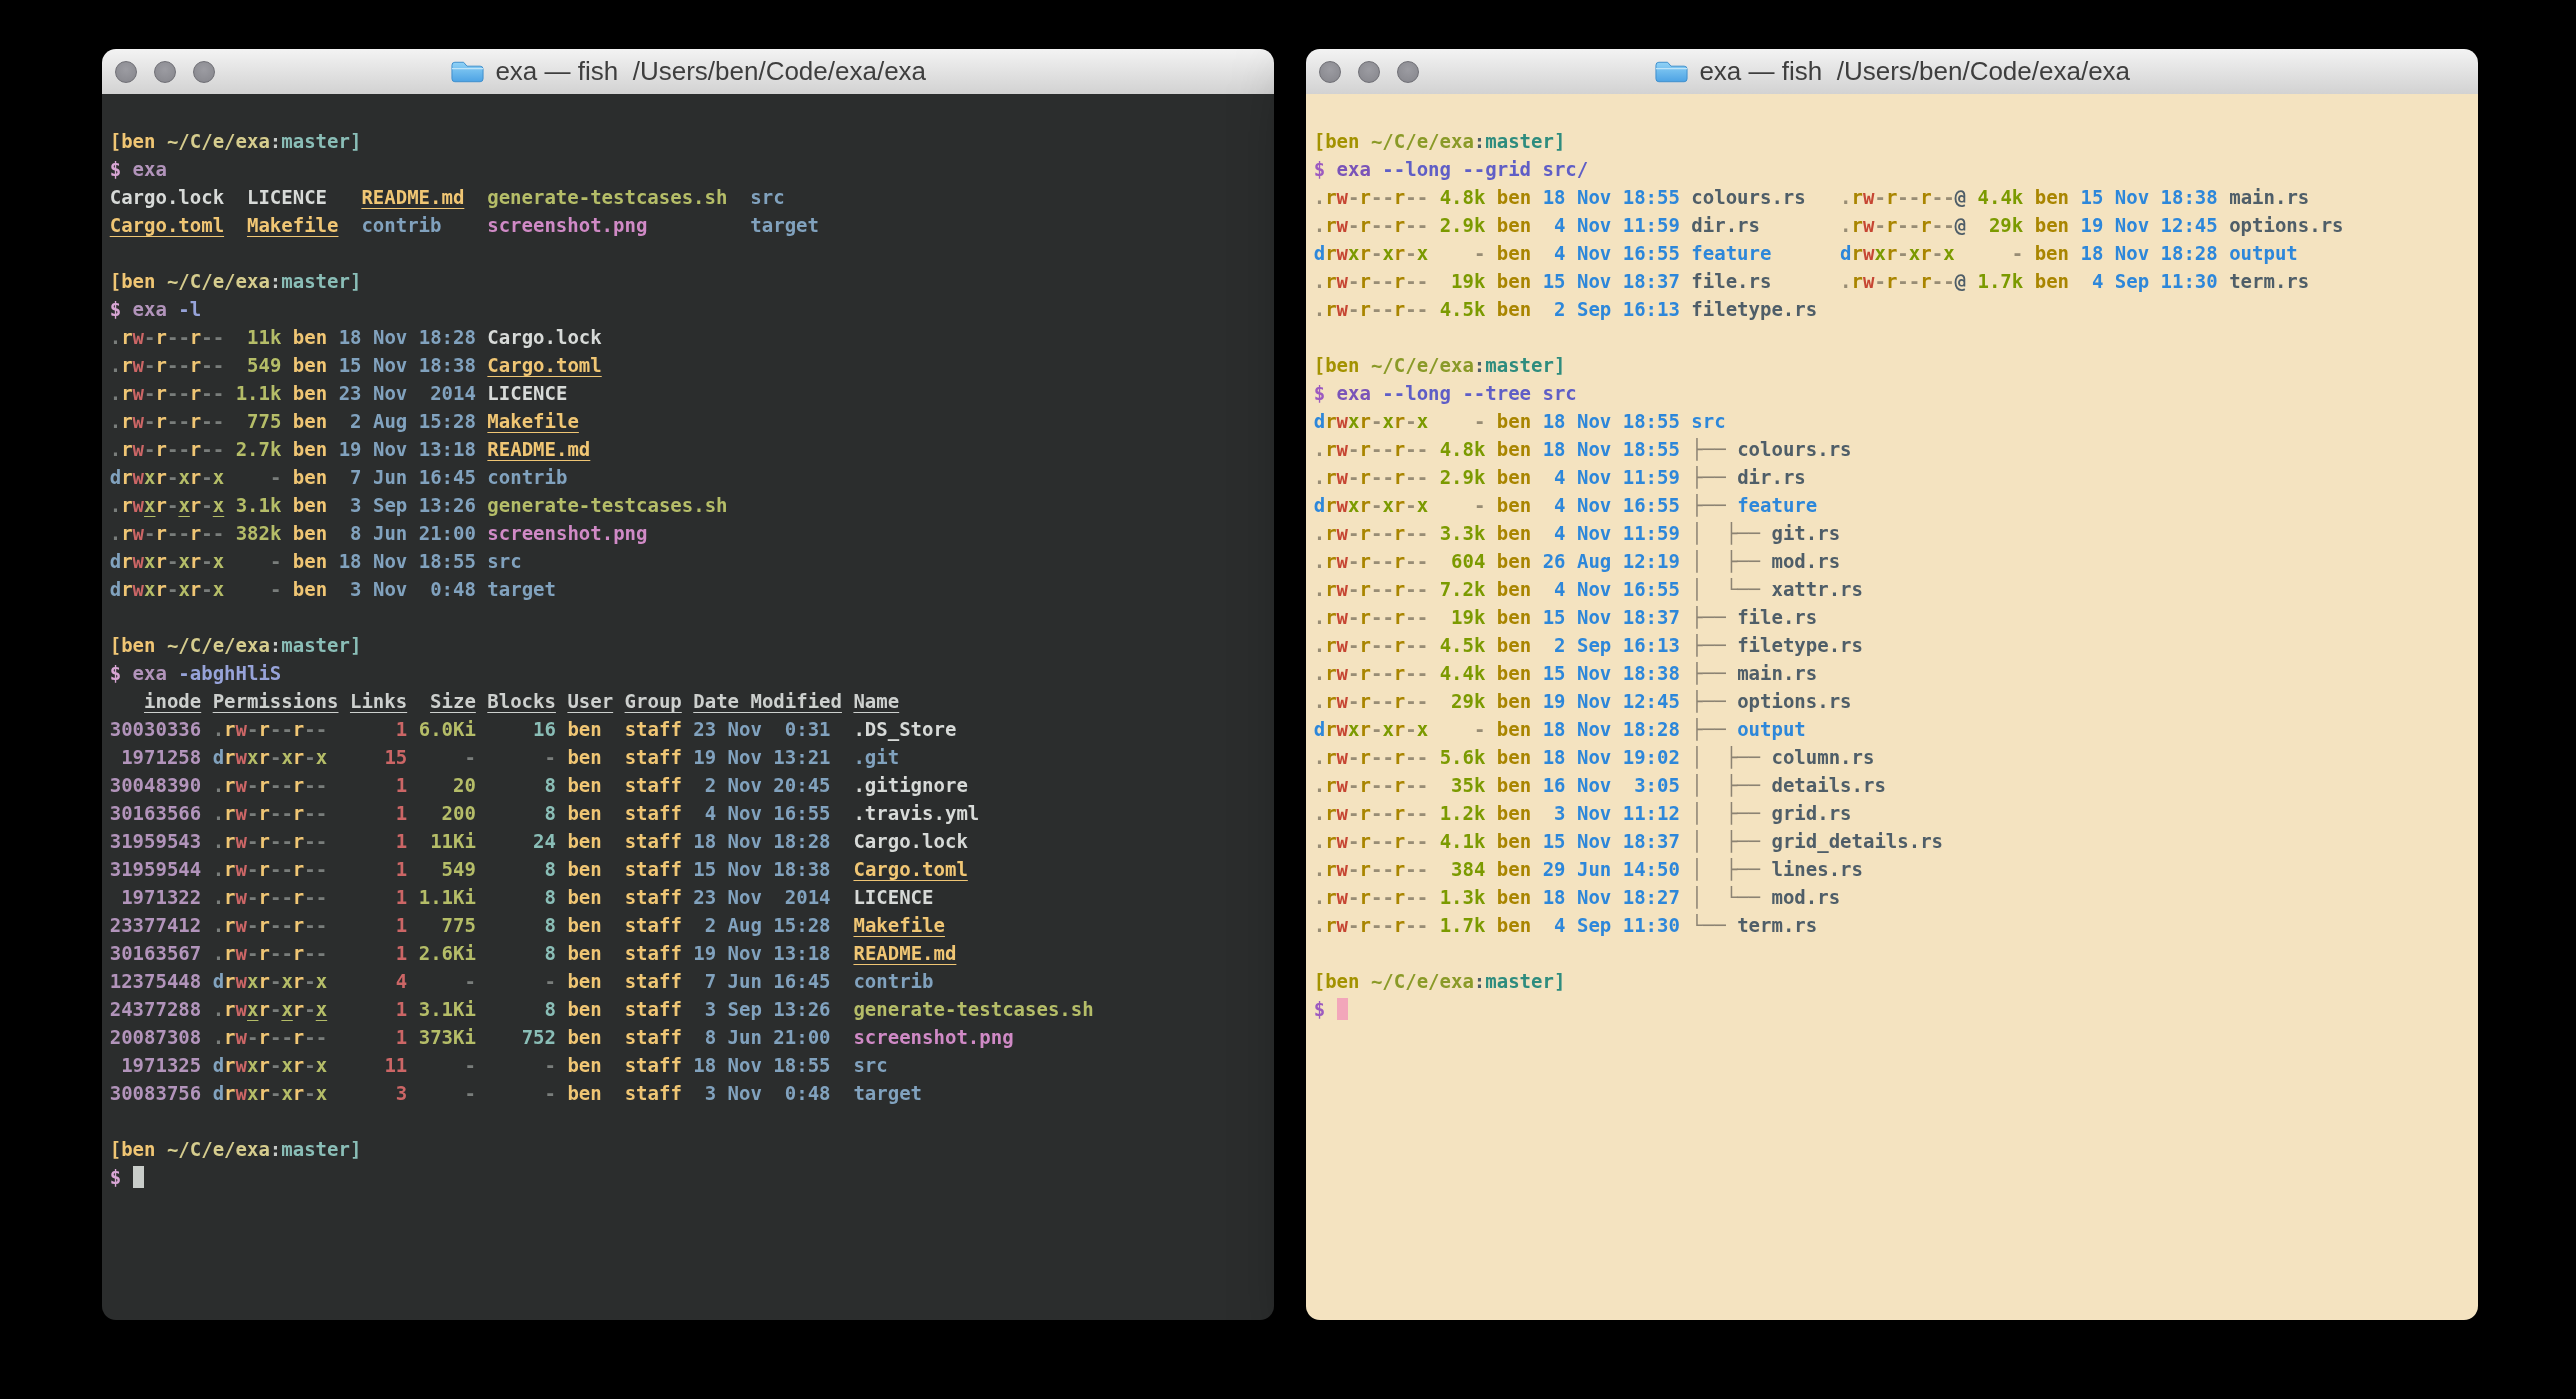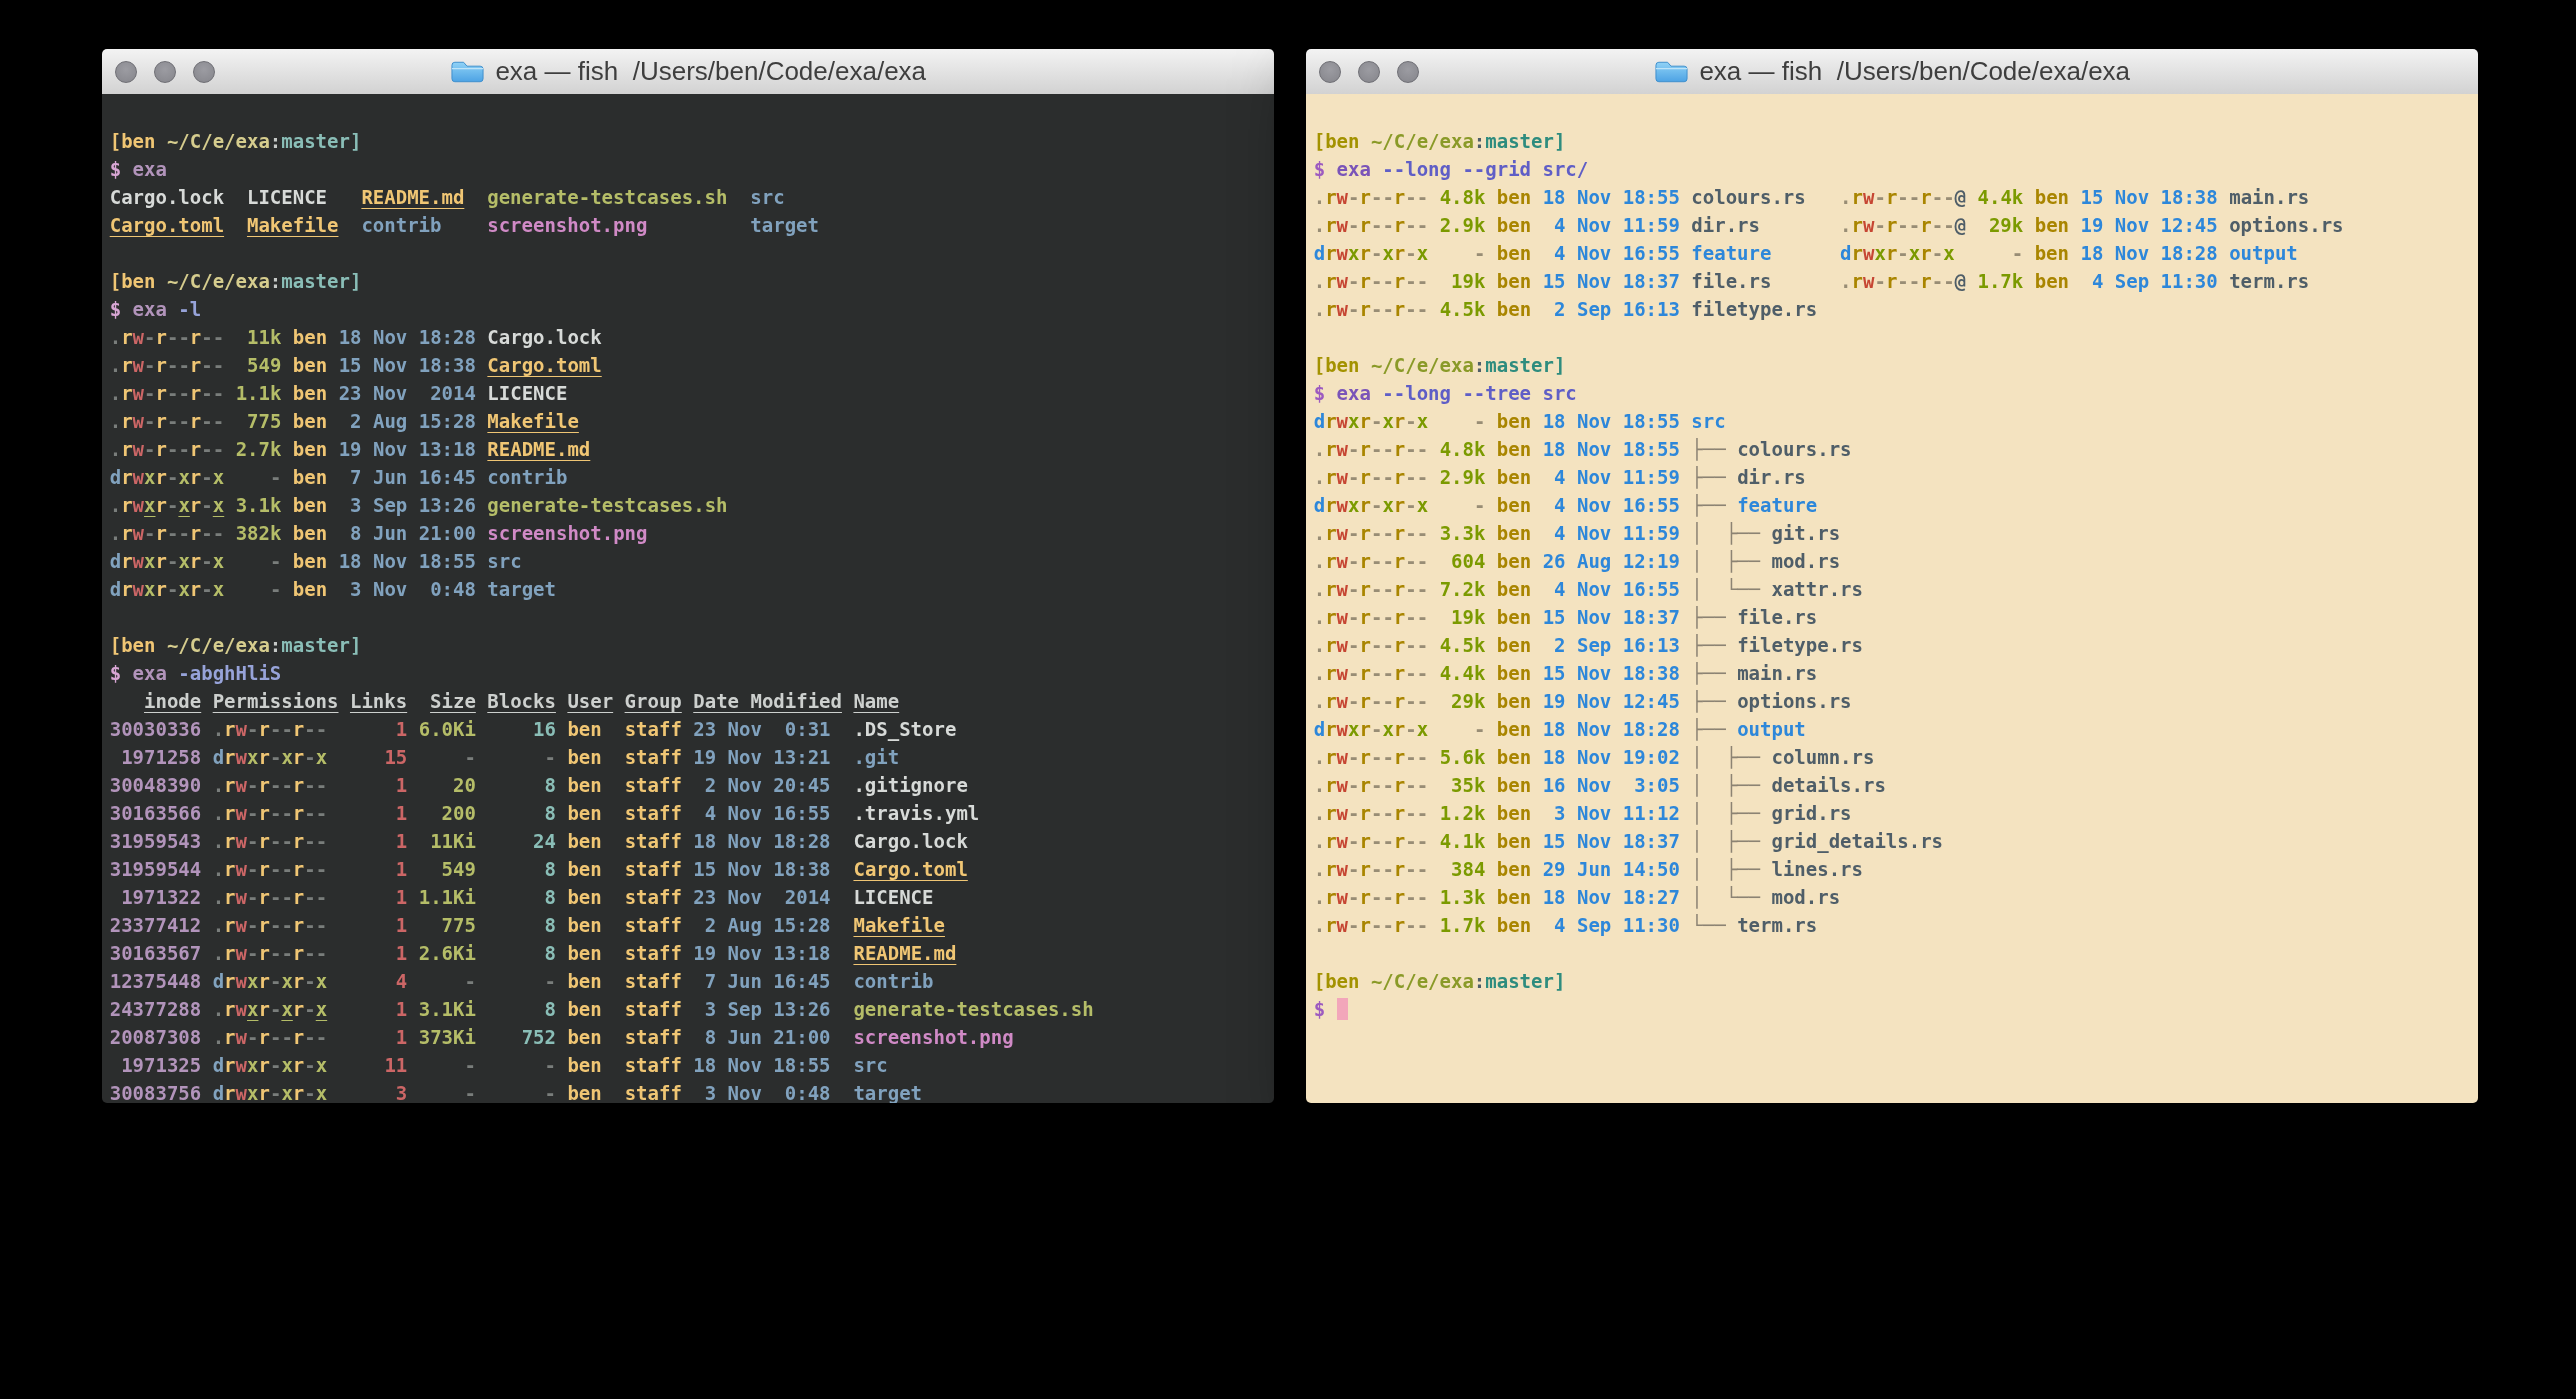--- a/index.html
+++ b/index.html
@@ -1,18 +1,18 @@
 <!DOCTYPE html>
 <html><head>
 <meta charset="utf-8">
 <style>
   html,body{margin:0;padding:0}
   body{width:2576px;height:1400px;background:#000;overflow:hidden;position:relative;
        font-family:"Liberation Sans",sans-serif}
-  .window{position:absolute;top:49px;width:1172px;height:1054px;border-radius:5px;
+  .window{position:absolute;top:49px;width:1172px;height:1271px;border-radius:14px;
           overflow:hidden;box-shadow:0 29px 67px rgba(0,0,0,.65),0 0 2.9px rgba(0,0,0,.5)}
   #win-left{left:102px}
   #win-right{left:1306px}
   .titlebar{height:45px;background:linear-gradient(#f3f3f3,#d2d2d2);
             border-bottom:1px solid #9c9c9c;position:relative;
             display:flex;align-items:center;justify-content:center}
   .traffic{position:absolute;left:12.5px;top:0;height:100%;display:flex;gap:17px;align-items:center}
   .tl-btn{width:22px;height:22px;border-radius:50%;box-sizing:border-box;
           background:radial-gradient(circle at 50% 38%,#9c9ca2,#85858b);border:1px solid #6f6f75}
   .title-wrap{display:flex;align-items:center;gap:10.5px}

